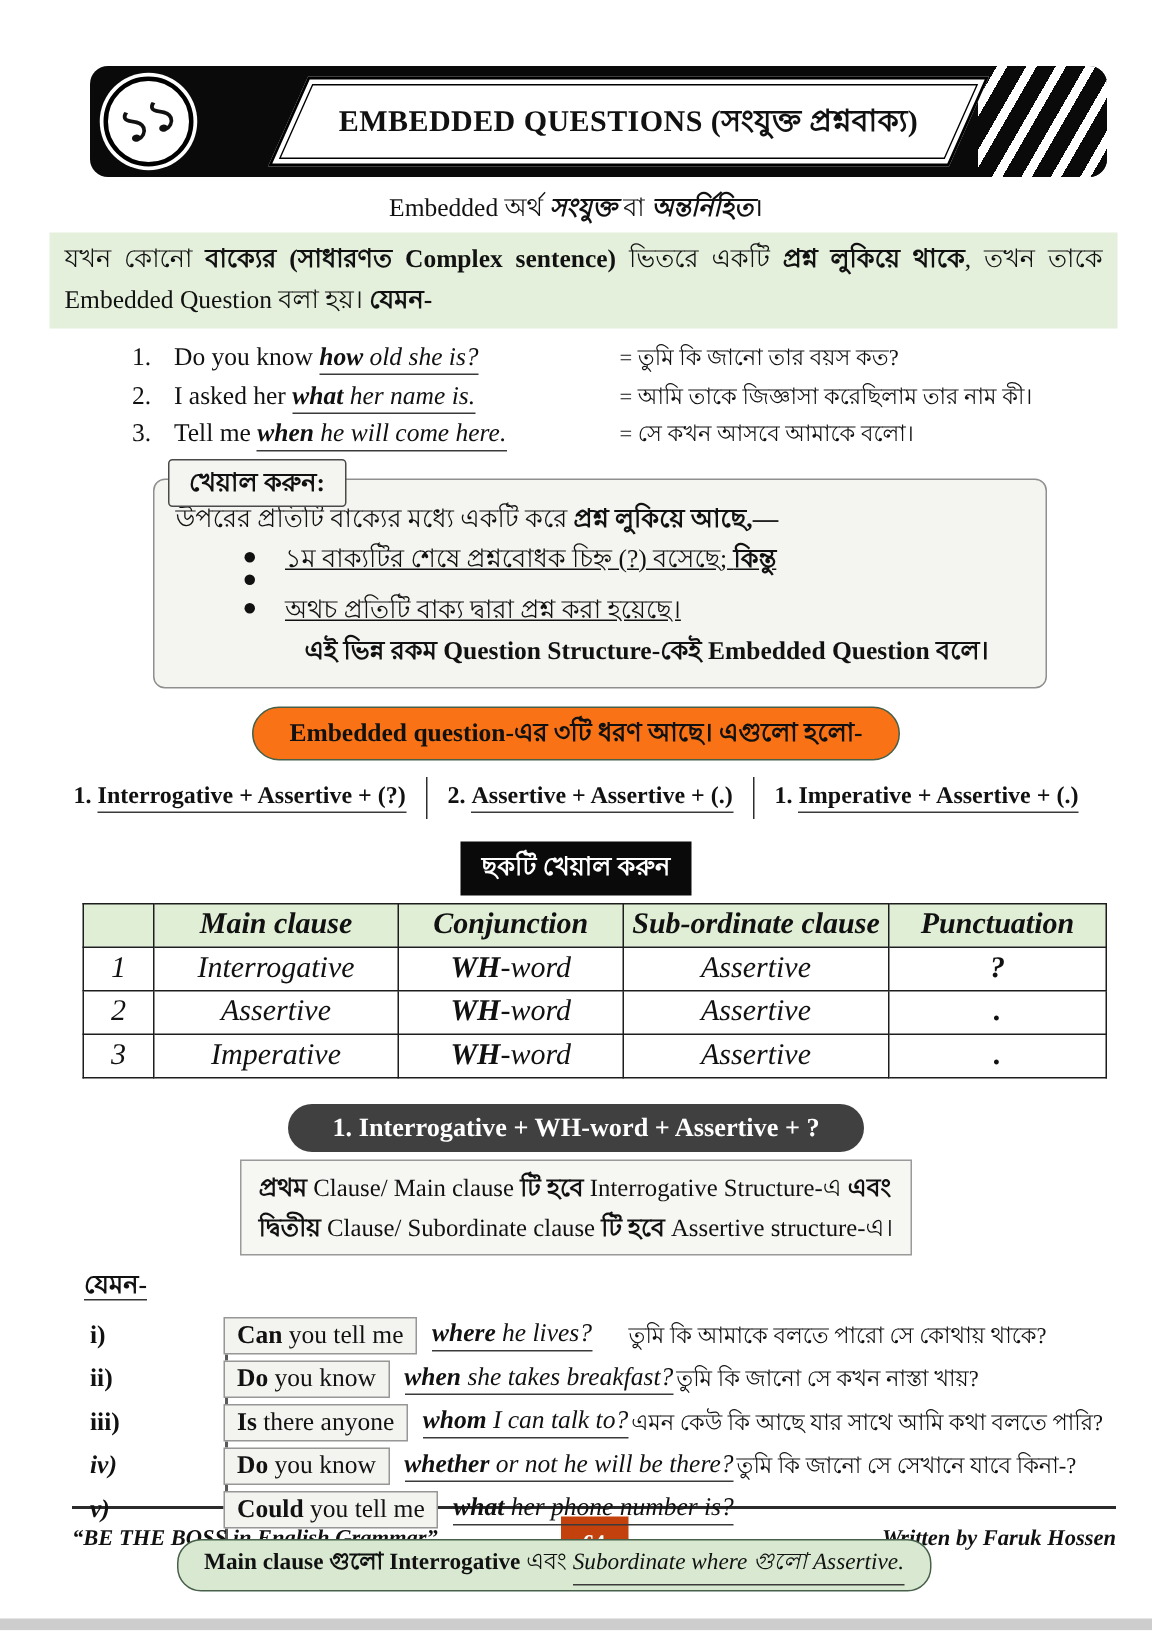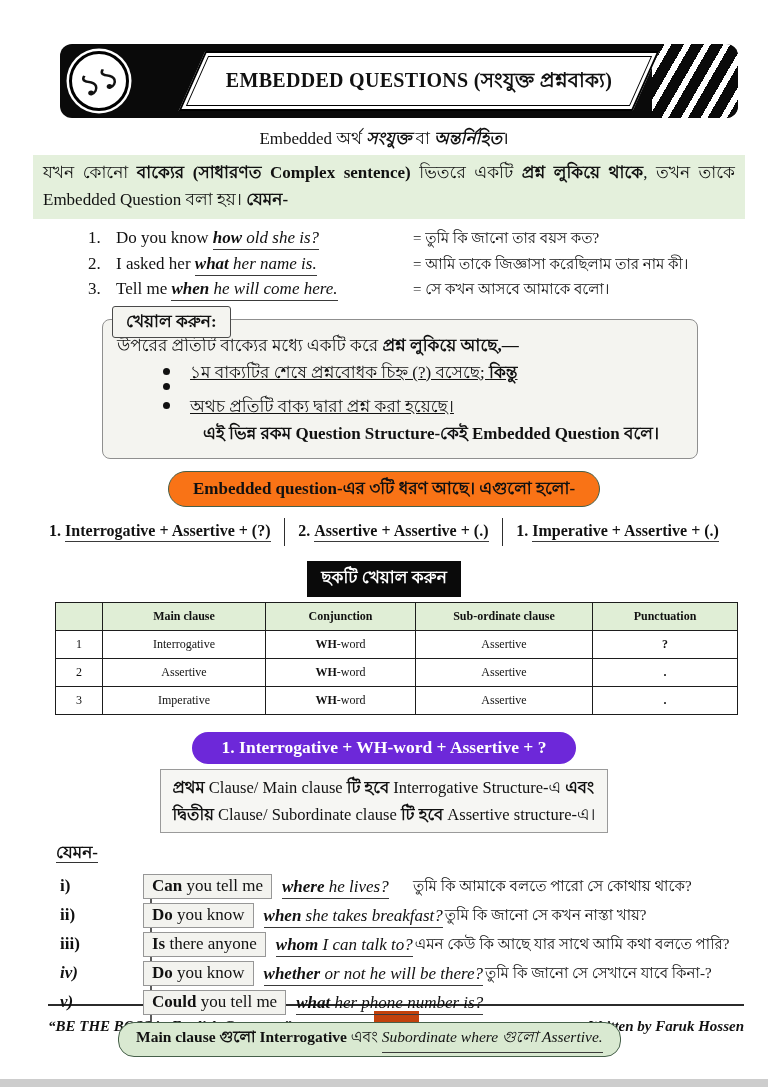--- a/index.html
+++ b/index.html
@@ -50,39 +50,39 @@
               border-radius:18px;padding:3px 24px;font-weight:bold;font-size:17px;}
 
   
   .formulas{margin-top:11px;display:flex;justify-content:center;align-items:center;font-weight:bold;font-size:16px;}
   .formula{white-space:nowrap;}
   .vbar{width:1.8px;height:28px;background:#2e2e2e;margin:0 13px;flex:none;}
 
   
   .table-label{margin:15px auto 0;width:fit-content;background:#0a0a0a;color:#fff;
                padding:3px 14px 5px;font-weight:bold;font-size:17px;}
-  table.gt{margin:5px 0 8px 55px;border-collapse:collapse;table-layout:fixed;width:682px;font-size:12px;}
+  table.gt{margin:5px 0 8px 55px;border-collapse:collapse;table-layout:fixed;width:682px;font-size:20px;font-style:italic;}
   table.gt th,table.gt td{border:1.6px solid #1d1d1d;text-align:center;padding:2.5px 3px;height:22px;}
   table.gt th{background:#e0eed6;font-weight:bold;}
 
   
-  .section-pill{margin:17px auto 0;width:fit-content;background:#6d28d9;color:#fff;border-radius:20px;
+  .section-pill{margin:17px auto 0;width:fit-content;background:#404040;color:#fff;border-radius:20px;
                 padding:5px 30px 6px;font-weight:bold;font-size:17.5px;}
   .rule-box{margin:5px auto 0;width:fit-content;background:#f6f6f3;border:1px solid #9a9a9a;
             padding:4px 12px;font-size:16.5px;line-height:27px;}
   .yemon{margin:6px 0 0 56px;font-size:17px;}
   .yemon span{font-weight:bold;border-bottom:1.6px solid #333;}
 
   
   .exblock{position:relative;margin-top:5px;}
   .connector{position:absolute;left:150px;top:26px;bottom:22px;width:1.6px;background:#5a5a5a;z-index:0;}
   .ex-row{display:flex;align-items:center;padding-left:60px;min-height:29px;font-size:17px;position:relative;z-index:1;}
   .ex-lbl{width:83px;font-weight:bold;}
   .ex-lbl.em{font-style:italic;}
-  .sent{display:flex;align-items:flex-end;min-width:268px;}
+  .sent{display:flex;align-items:center;min-width:268px;margin-left:6px;}
   .mc-box{background:#f3f3ef;border:1px solid #979797;padding:1px 8px 2px;white-space:nowrap;}
   .q{margin-left:10px;white-space:nowrap;}
   .trans{font-size:15px;padding-left:2px;}
   .footnote-pill{position:relative;z-index:1;margin:5px 0 0 118px;width:fit-content;background:#d9e9d1;
                  border:1.5px solid #46604a;border-radius:16px;padding:2px 17px 3px;font-size:15.5px;}
 
   
   .footer{position:absolute;left:48px;right:24px;top:1004px;border-top:2px solid #2b2b2b;padding-top:5px;
           display:flex;align-items:center;font-size:15px;font-weight:bold;font-style:italic;}
   .footer .fl{flex:1;}

